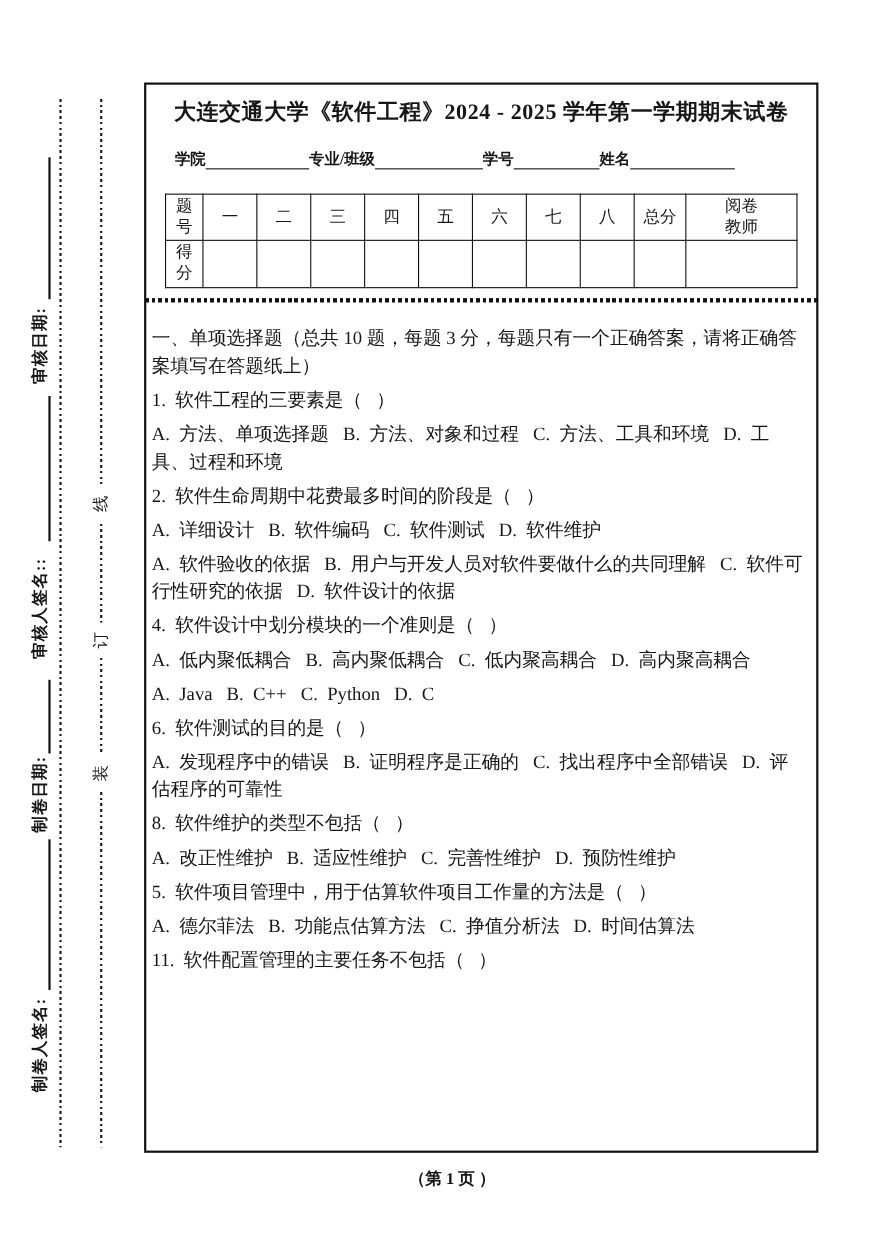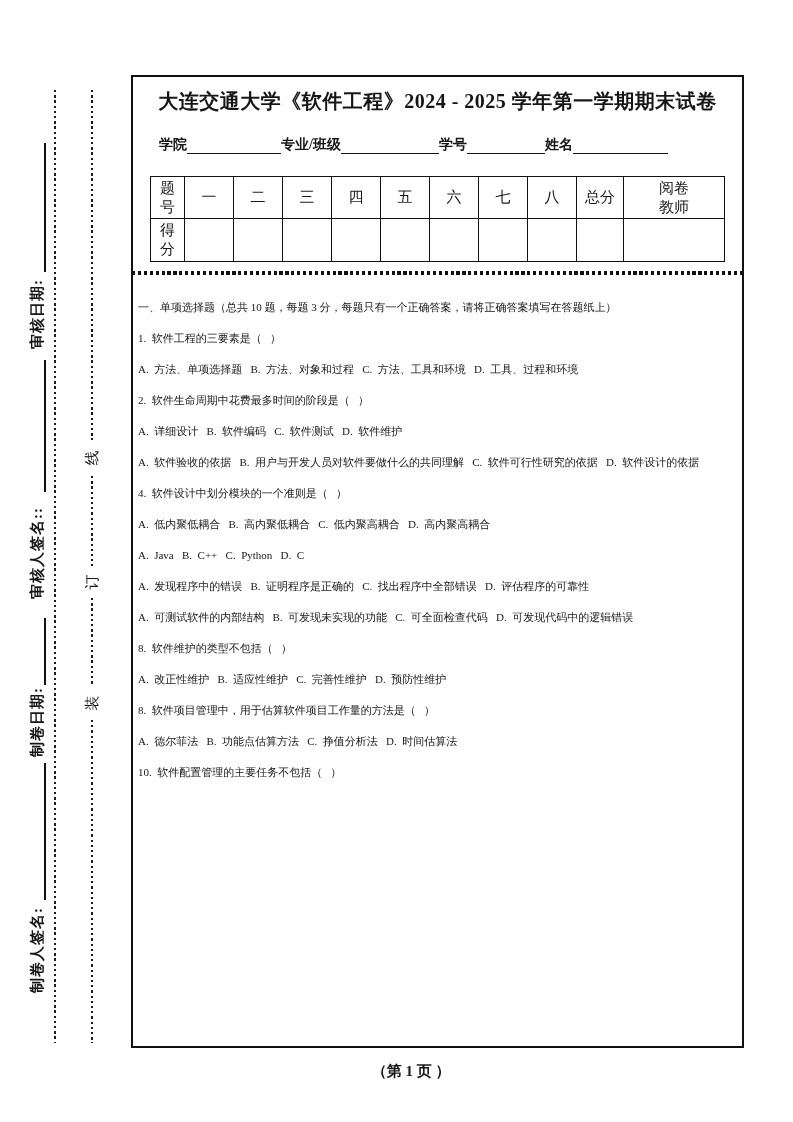--- a/index.html
+++ b/index.html
@@ -94,21 +94,21 @@
   .dotted-sep {
     margin-top: 9px;
     margin-left: -1px;
     width: 612px; height: 4px;
     background-image: repeating-linear-gradient(to right, #111 0 3.2px, transparent 3.2px 5.9px);
   }
 
   .content {
     margin: 20px 8px 0 5px;
     width: 592px;
-    font-size: 11px;
+    font-size: 17px;
     line-height: 25px;
     font-family: Liberation Serif, serif;
   }
   .content p {
     margin: 0 0 6px 0;
     white-space: pre-wrap;
     word-break: break-all;
   }
 
   .page-footer {
@@ -222,29 +222,29 @@
       <p>2.  软件生命周期中花费最多时间的阶段是（   ）</p>
       <p>A.  详细设计   B.  软件编码   C.  软件测试   D.  软件维护</p>
 
       <p>A.  软件验收的依据   B.  用户与开发人员对软件要做什么的共同理解   C.  软件可行性研究的依据   D.  软件设计的依据</p>
 
       <p>4.  软件设计中划分模块的一个准则是（   ）</p>
       <p>A.  低内聚低耦合   B.  高内聚低耦合   C.  低内聚高耦合   D.  高内聚高耦合</p>
 
       <p>A.  Java   B.  C++   C.  Python   D.  C</p>
 
+      <p>6.  软件测试的目的是（   ）</p>
       <p>A.  发现程序中的错误   B.  证明程序是正确的   C.  找出程序中全部错误   D.  评估程序的可靠性</p>
 
-      <p>A.  可测试软件的内部结构   B.  可发现未实现的功能   C.  可全面检查代码   D.  可发现代码中的逻辑错误</p>
 
       <p>8.  软件维护的类型不包括（   ）</p>
       <p>A.  改正性维护   B.  适应性维护   C.  完善性维护   D.  预防性维护</p>
 
-      <p>8.  软件项目管理中，用于估算软件项目工作量的方法是（   ）</p>
+      <p>5.  软件项目管理中，用于估算软件项目工作量的方法是（   ）</p>
       <p>A.  德尔菲法   B.  功能点估算方法   C.  挣值分析法   D.  时间估算法</p>
 
-      <p>10.  软件配置管理的主要任务不包括（   ）</p>
+      <p>11.  软件配置管理的主要任务不包括（   ）</p>
     </div>
   </div>
 
   <div class="page-footer">（第 1 页 ）</div>
 
 </div>
 
 </body></html>

